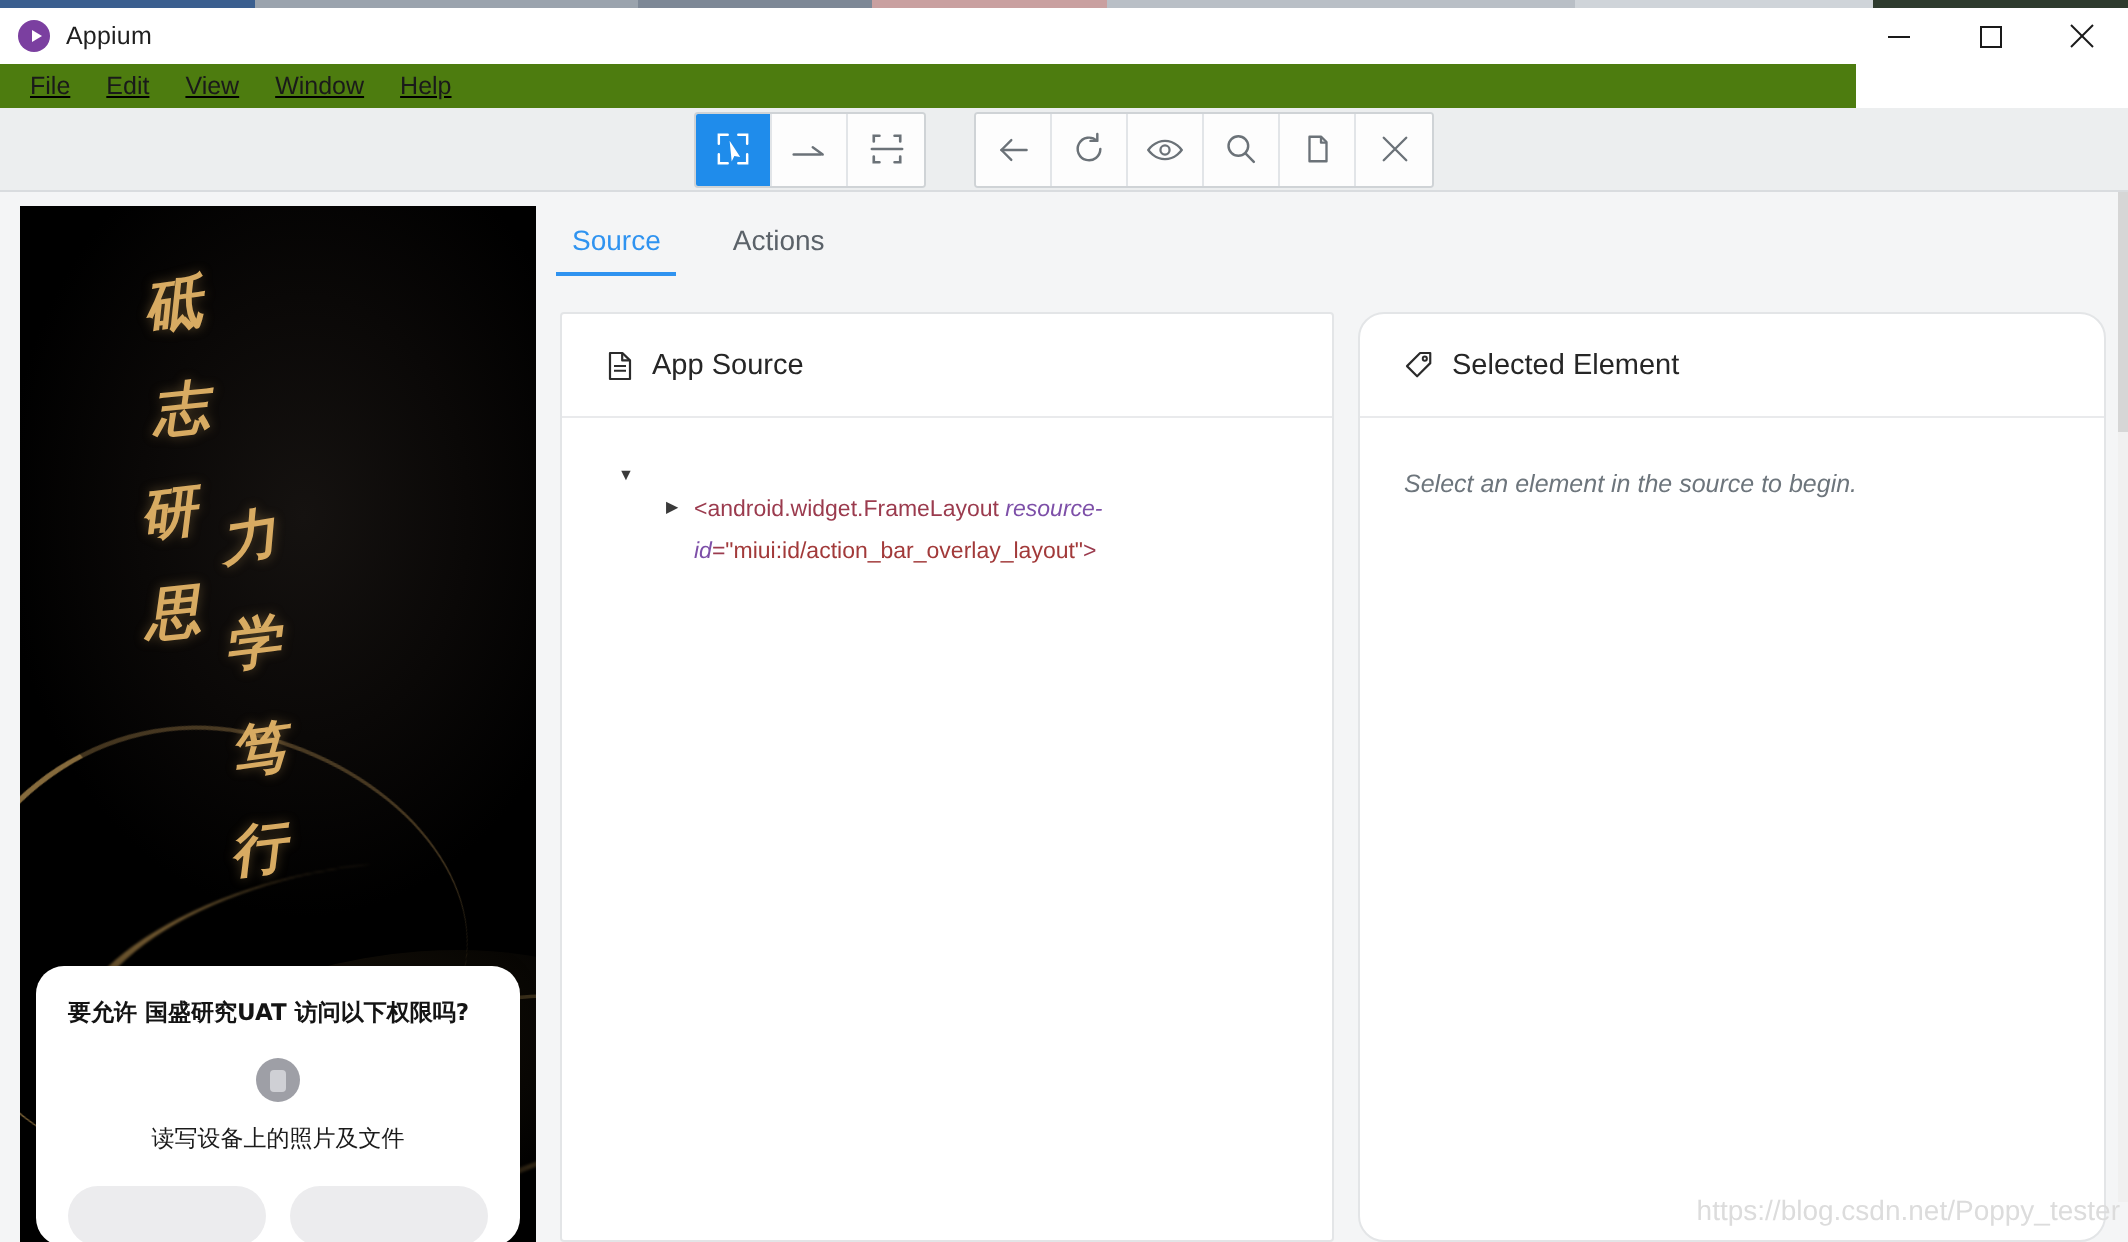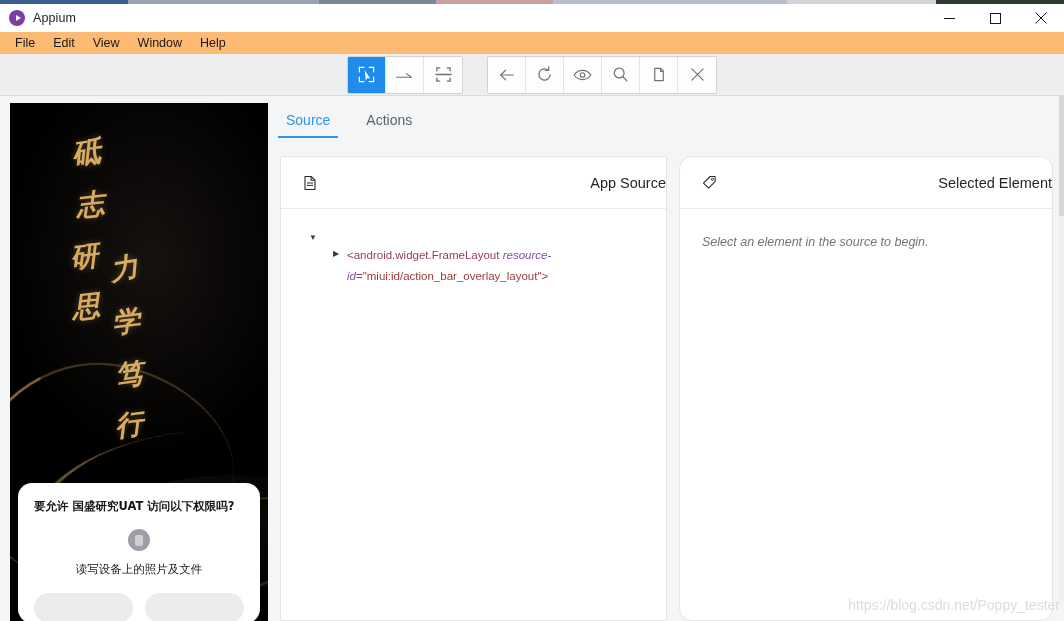--- a/index.html
+++ b/index.html
@@ -48,23 +48,24 @@
   .win-controls { margin-left: auto; display: flex; height: 28px; }
   .win-btn {
     width: 46px; height: 28px;
     display: flex; align-items: center; justify-content: center;
     color: #1a1a1a;
   }
   .win-btn svg { display: block; }
 
   
   .menubar {
-    position: absolute; left: 0; top: 32px; width: 1064px; height: 22px;
-    background: #fdba74; display: flex; align-items: center;
+    position: absolute; left: 0; top: 32px; width: 928px; height: 22px;
+    background: #4d7c0f; display: flex; align-items: center;
     padding-left: 6px;
+    text-decoration: underline;
   }
   .menu-item {
     font-size: 12.5px; color: #1a1a1a;
     padding: 2px 9px; white-space: nowrap;
   }
 
   
   .toolbar {
     position: absolute; left: 0; top: 54px; width: 1064px; height: 42px;
     background: #eceeef;
@@ -225,21 +226,20 @@
     position: absolute;
     background: #ffffff;
     border: 1px solid #e3e5e7;
     border-radius: 2px;
   }
   .card-head {
     height: 52px; display: flex; align-items: center;
     padding: 0 0 0 22px;
     border-bottom: 1px solid #e9eaec;
     gap: 9px;
-    justify-content: space-between;
   }
   .card-head .ic { color: #2b2b2b; display: flex; align-items: center; }
   .card-title { font-size: 14.5px; color: #262626; font-weight: normal; }
   .card-body { padding: 20px 14px 10px 14px; }
 
   #app-source-card { left: 2px; top: 60px; width: 387px; height: 465px; }
   #selected-card   { left: 401px; top: 60px; width: 374px; height: 465px; border-radius: 13px; }
 
   
   .tree { font-size: 11.5px; line-height: 1.85; }

